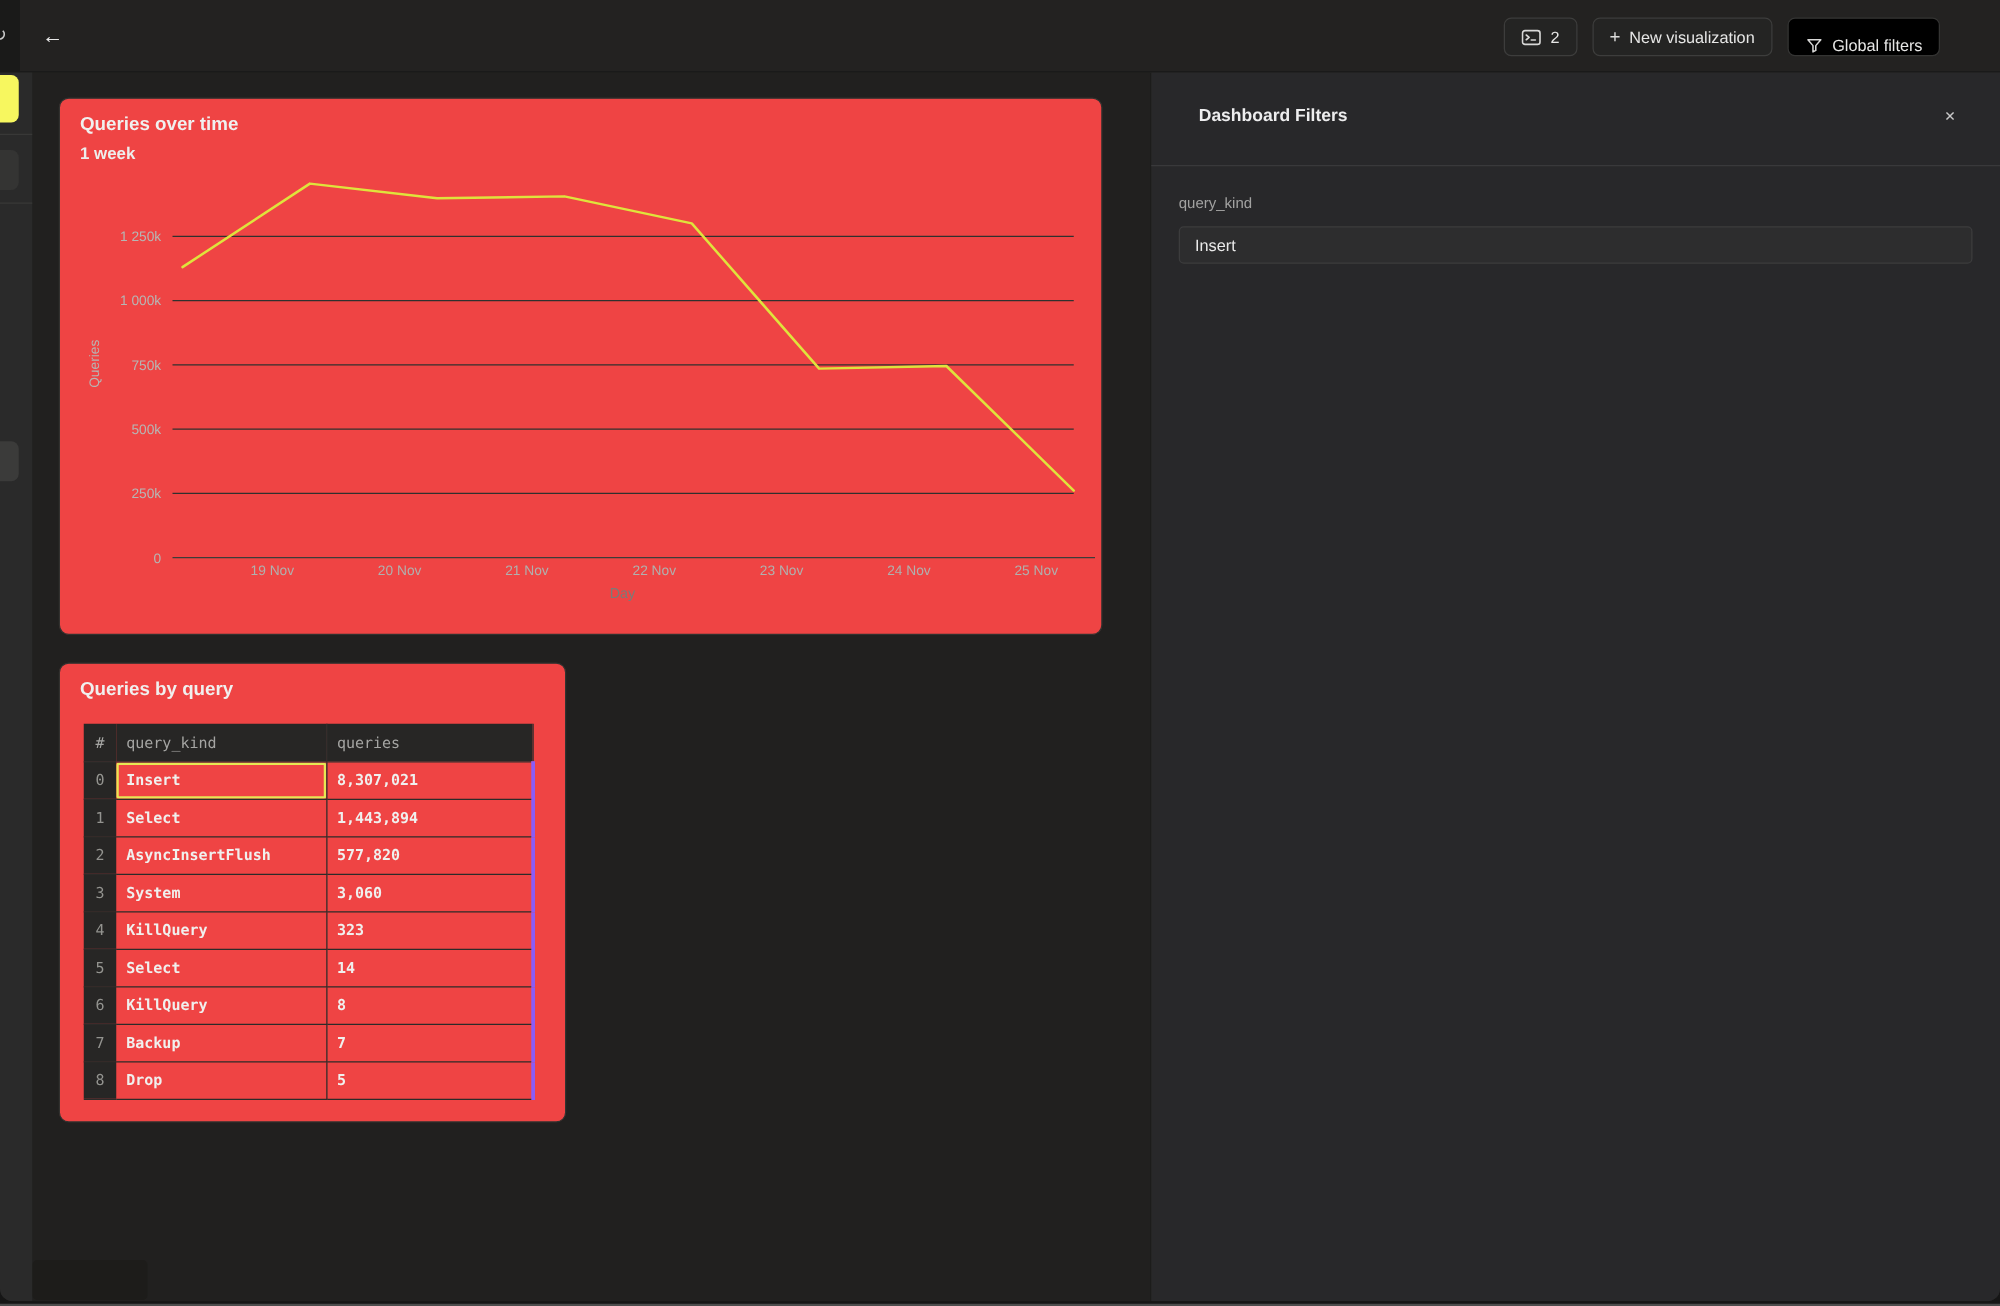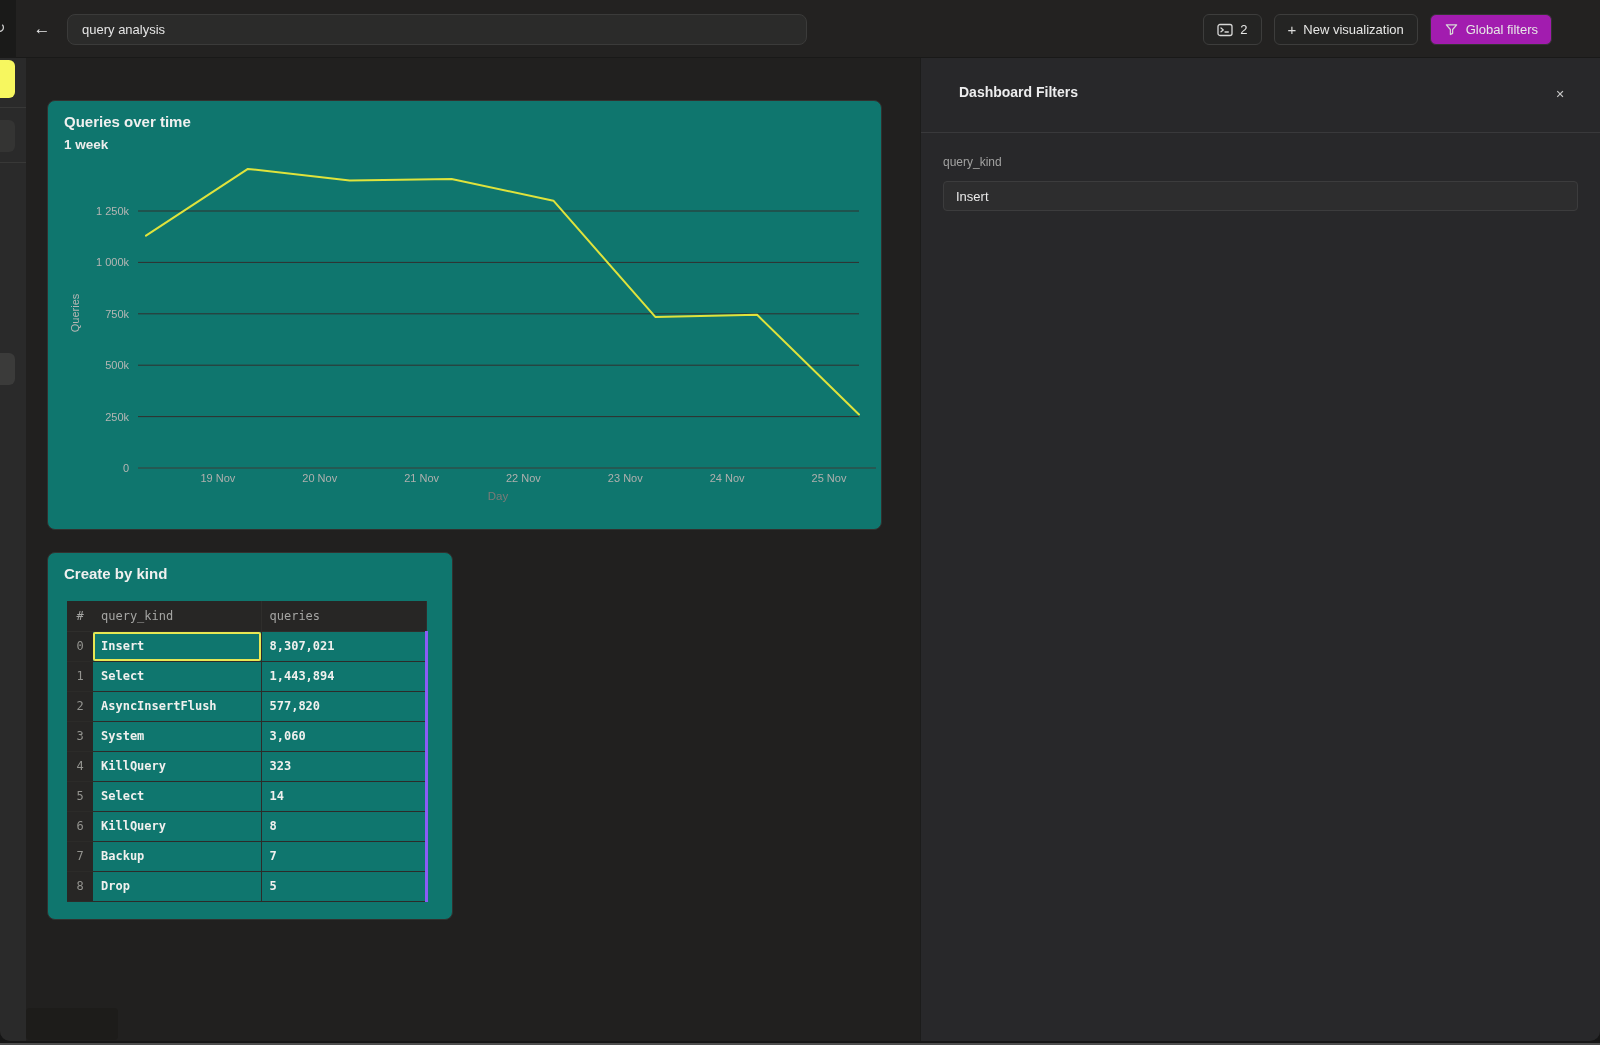--- a/index.html
+++ b/index.html
@@ -8,32 +8,32 @@
   .bottom-edge { position:absolute; left:0; bottom:0; width:1600px; height:2px; background:#4d4d4d; }
 
   
   .topbar { position:absolute; top:0; left:0; width:1600px; height:58px; background:#232221; border-bottom:1px solid #191918; }
   .topbar-notch { position:absolute; left:0; top:0; width:16px; height:58px; background:#1a1a19; overflow:hidden; }
   .refresh-glyph { position:absolute; left:-7px; top:19px; font-size:15px; color:#c9c9c9; }
   .back-btn { position:absolute; left:30px; top:17px; width:24px; height:24px; border:none; background:transparent; color:#e8e8e8; font-size:17px; line-height:24px; text-align:center; cursor:pointer; }
   .title-input { position:absolute; left:67px; top:14px; width:740px; height:31px; background:#2b2b2a; border:1px solid #3b3b3a; border-radius:8px; color:#e5e5e5; font-size:13px; padding:0 14px; font-family:"Liberation Sans", sans-serif; outline:none; }
   .topbar-actions { position:absolute; right:48px; top:14px; height:31px; display:flex; gap:12px; }
   .tb-btn { display:flex; align-items:center; gap:7px; height:31px; padding:0 13px; border:1px solid #3d3d3c; border-radius:6px; background:#242423; color:#e7e7e6; font-size:13px; cursor:pointer; white-space:nowrap; font-family:"Liberation Sans", sans-serif; }
-  .tb-btn.filled { background:#a21caf; border-color:#343433; }
+  .tb-btn.filled { background:#000000; border-color:#343433;align-items:flex-end; }
   .tb-btn svg { display:block; }
   .plus-glyph { font-size:15px; color:#dcdcdb; line-height:1; }
 
   
   .left-strip { position:absolute; left:0; top:58px; bottom:0; width:26px; background:#2a2a2a; }
   .strip-item { position:absolute; left:0; width:15px; border-radius:0 6px 6px 0; }
   .strip-divider { position:absolute; left:0; width:26px; height:1px; background:#383837; }
 
   
   .main { position:absolute; left:26px; top:58px; width:894px; bottom:0; background:#21201f; }
-  .card { position:absolute; background:#0f766e; border:1px solid #32312f; border-radius:8px;margin-top:22px; }
+  .card { position:absolute; background:#ef4444; border:1px solid #32312f; border-radius:8px; }
   .chart-card { left:21px; top:20px; width:835px; height:430px; }
   .card-title { position:absolute; left:16px; top:12px; font-size:15px; font-weight:bold; color:#f0f0ef; }
   .card-subtitle { position:absolute; left:16px; top:36px; font-size:13.5px; font-weight:bold; color:#ededec;text-align:right; }
   .chart-svg { position:absolute; left:0; top:0; }
 
   .table-card { left:21px; top:472px; width:406px; height:368px; }
   .qtable { position:absolute; left:19px; top:48px; border-collapse:collapse; font-family:"DejaVu Sans Mono", monospace; font-size:12px; }
   .qtable th { background:#272625; color:#a5a5a3; font-weight:normal; height:30px; text-align:left; padding:0 0 0 8px; border-bottom:1px solid #2f2e2c; }
   .qtable th.col-n { width:26px; text-align:center; padding:0; }
   .qtable th.col-kind { width:168px; border-right:1px solid #2f2e2c; }
@@ -57,21 +57,20 @@
 </head>
 <body>
 
 <div class="app">
 
   <div class="topbar">
     <div class="topbar-notch">
       <span class="refresh-glyph">↻</span>
     </div>
     <button class="back-btn">←</button>
-    <input class="title-input" value="query analysis" style="">
     <div class="topbar-actions">
       <button class="tb-btn">
         <span>
           <svg width="16" height="14" viewBox="0 0 16 14">
               <rect x="1" y="1.5" width="14" height="11" rx="2" fill="none" stroke="#d8d8d7" stroke-width="1.3"></rect>
               <path d="M4 5l2.3 1.9L4 8.8" fill="none" stroke="#d8d8d7" stroke-width="1.3" stroke-linecap="round" stroke-linejoin="round"></path>
               <line x1="8" y1="9" x2="11.3" y2="9" stroke="#d8d8d7" stroke-width="1.3" stroke-linecap="round"></line>
             </svg>
         </span>
         <span>2</span>
@@ -124,21 +123,21 @@
           <text x="577.285" y="381" text-anchor="middle" fill="#b0b0ae" font-size="11" font-family="&quot;Liberation Sans&quot;, sans-serif">23 Nov</text>
           <text x="679.142" y="381" text-anchor="middle" fill="#b0b0ae" font-size="11" font-family="&quot;Liberation Sans&quot;, sans-serif">24 Nov</text>
           <text x="780.999" y="381" text-anchor="middle" fill="#b0b0ae" font-size="11" font-family="&quot;Liberation Sans&quot;, sans-serif">25 Nov</text>
           <text x="450" y="399" text-anchor="middle" fill="#7b7b78" font-size="11.5" font-family="&quot;Liberation Sans&quot;, sans-serif">Day</text>
           <text x="31" y="212" text-anchor="middle" fill="#b6b6b4" font-size="11" font-family="&quot;Liberation Sans&quot;, sans-serif" transform="rotate(-90,31,212)">Queries</text>
           <polyline points="98.0,134.7 199.9,67.9 301.7,79.6 403.6,78.1 505.4,99.7 607.3,215.9 709.1,213.8 811.0,313.5" fill="none" stroke="#dfe33c" stroke-width="2" stroke-linejoin="round" stroke-linecap="round"></polyline>
         </svg>
     </div>
 
     <div class="card table-card">
-      <div class="card-title">Create by kind</div>
+      <div class="card-title">Queries by query</div>
       <table class="qtable" id="qtable">
         <thead>
           <tr>
             <th class="col-n">#</th>
             <th class="col-kind">query_kind</th>
             <th class="col-q">queries</th>
           </tr>
         </thead>
         <tbody id="qtable-body">
             <tr>

